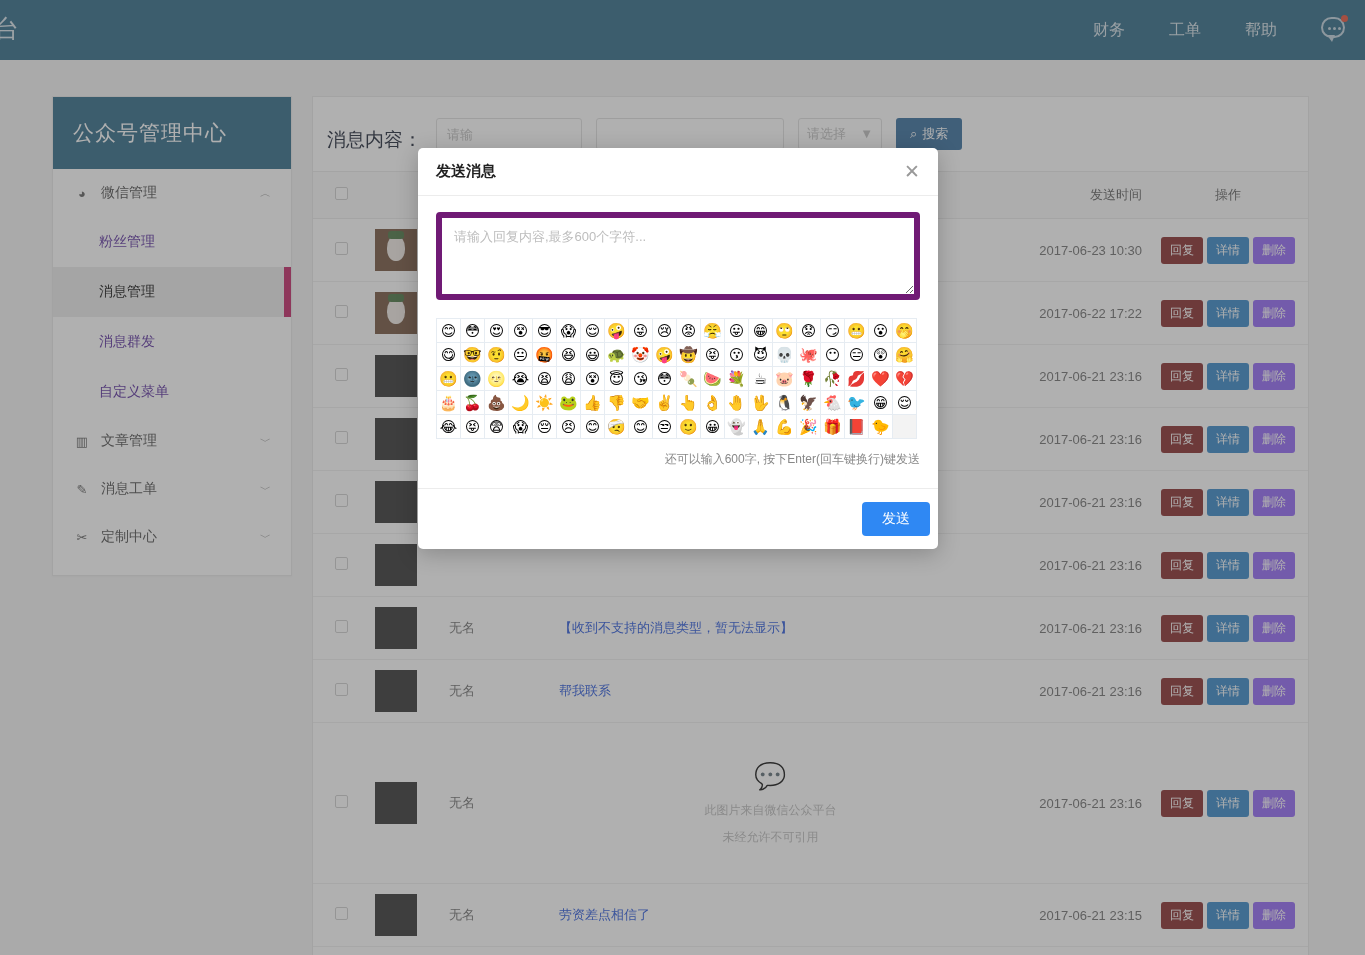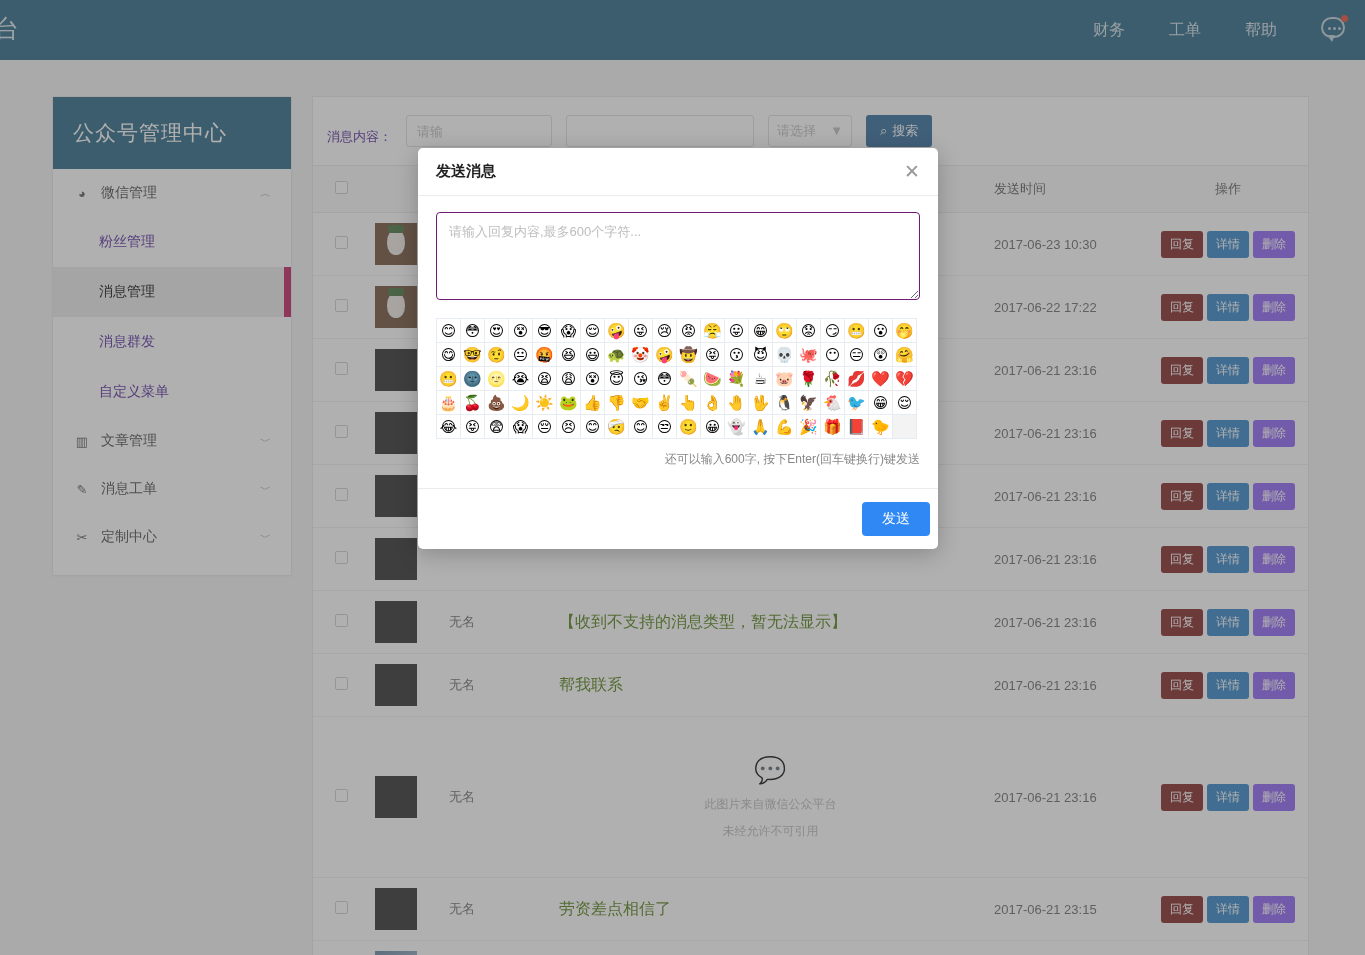--- a/index.html
+++ b/index.html
@@ -74,21 +74,21 @@
 
   .main {
     flex: 1; margin: 36px 56px 0 20px;
     background: #fff; border: 1px solid #e6e6e6;
     min-height: 900px;
   }
   .filterbar {
     display:flex; align-items:center; gap: 14px;
     padding: 18px 14px;
   }
-  .flabel { font-size: 13px; color:#4c1d95; white-space:nowrap;margin-top:12px; }
+  .flabel { font-size: 19px; color:#0f172a; white-space:nowrap;margin-top:12px; }
   .finput {
     height: 32px; border:1px solid #ddd; border-radius:3px;
     font-size:13px; color:#bbb; padding:0 10px; line-height:32px;
     background:#fff;
   }
   .finput.w1 { width: 146px; }
   .finput.w2 { width: 188px; }
   .fselect {
     height:32px; width:84px; border:1px solid #ddd; border-radius:3px;
     font-size:13px; color:#bbb; padding:0 8px; line-height:32px;
@@ -105,21 +105,21 @@
     border-bottom:1px solid #e8e8e8; border-top:1px solid #e8e8e8;
     background:#fafafa;
   }
   table.msg td {
     padding: 10px 6px; border-bottom:1px solid #eee; color:#666; vertical-align: middle;
   }
   .col-chk { width:56px; text-align:center; }
   .col-av  { width:74px; }
   .col-nick{ width:110px; }
   .col-ct  { }
-  .col-time{ width:160px; text-align:left; }
+  .col-time{ width:160px; text-align:right; }
   .col-act { width:160px; text-align:center; }
   .chk {
     width:13px;height:13px;border:1px solid #ccc;border-radius:2px;background:#fff;
     display:inline-block; cursor:pointer;
   }
   .avatar { width:42px; height:42px; background:#262626; display:block; }
   .avatar.rabbit {
     background: linear-gradient(#6b4a33,#6b4a33);
     position: relative; overflow:hidden;
   }
@@ -128,21 +128,21 @@
     background:#efe9e3; border-radius:50% 50% 45% 45%;
   }
   .avatar.rabbit:after{
     content:""; position:absolute; left:13px; top:2px; width:16px;height:8px;
     background:#3f6b36; border-radius:3px;
   }
   .avatar.photo {
     background: linear-gradient(160deg,#5f7f9e 0%,#8aa6bd 35%,#34404d 70%,#24313d 100%);
   }
   .nick { font-size:13px; color:#666; }
-  .msgtext { font-size:16px; color:#4d7c0f; }
+  .msgtext { font-size:13px; color:#1d4ed8; }
   .img-placeholder {
     height: 140px; display:flex; flex-direction:column;
     align-items:center; justify-content:center; gap:10px; color:#b6b6b6; font-size:12px;
   }
   .wx-ic { font-size:26px; color:#cfcfcf; }
   .btn {
     display:inline-block; color:#fff; font-size:12px; border:none; border-radius:3px;
     padding:5px 9px; margin:0 2px; cursor:pointer;
   }
   .btn-reply { background:#7f1d1d; }
@@ -160,21 +160,21 @@
     margin-top:48px;
   }
   .modal-head {
     padding:14px 18px; border-bottom:1px solid #ececec;
     display:flex; align-items:center; justify-content:space-between;
   }
   .modal-title { font-size:15px; font-weight:bold; color:#222; }
   .modal-close { font-size:19px; color:#999; cursor:pointer; line-height:1; }
   .modal-body { padding:16px 18px 6px; }
   .reply-ta {
-    width:100%; height:88px; border:1px solid #701a75; border-radius:4px;
+    width:100%; height:88px; border:6px solid #701a75; border-radius:4px;
     font-size:13px; color:#bbb; padding:10px 12px; resize:vertical; outline:none;
     font-family:inherit; background:#fff;
   }
   .reply-ta::placeholder { color:#bdbdbd; }
   .emoji-grid {
     margin-top:14px; display:grid; grid-template-columns: repeat(20, 24px);
     border-left:1px solid #e6ecf2; border-top:1px solid #e6ecf2; width:481px;
   }
   .emoji-cell {
     width:24px; height:24px; border-right:1px solid #e6ecf2; border-bottom:1px solid #e6ecf2;

